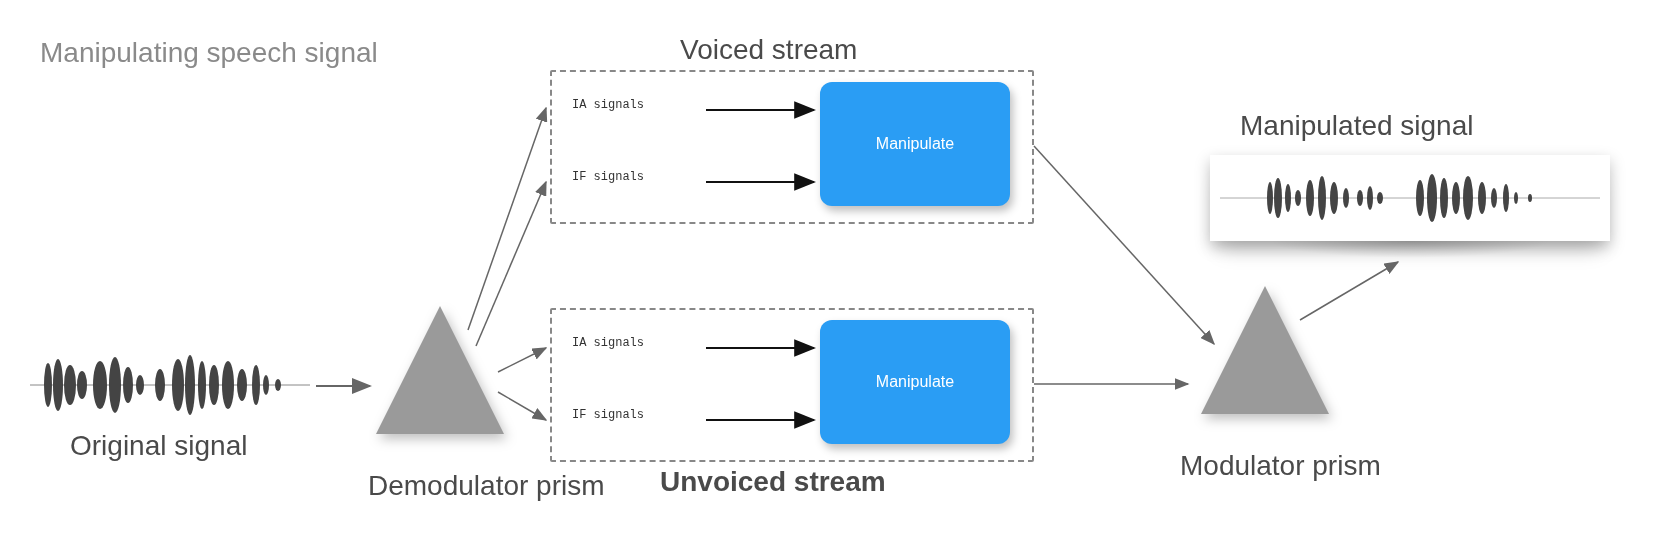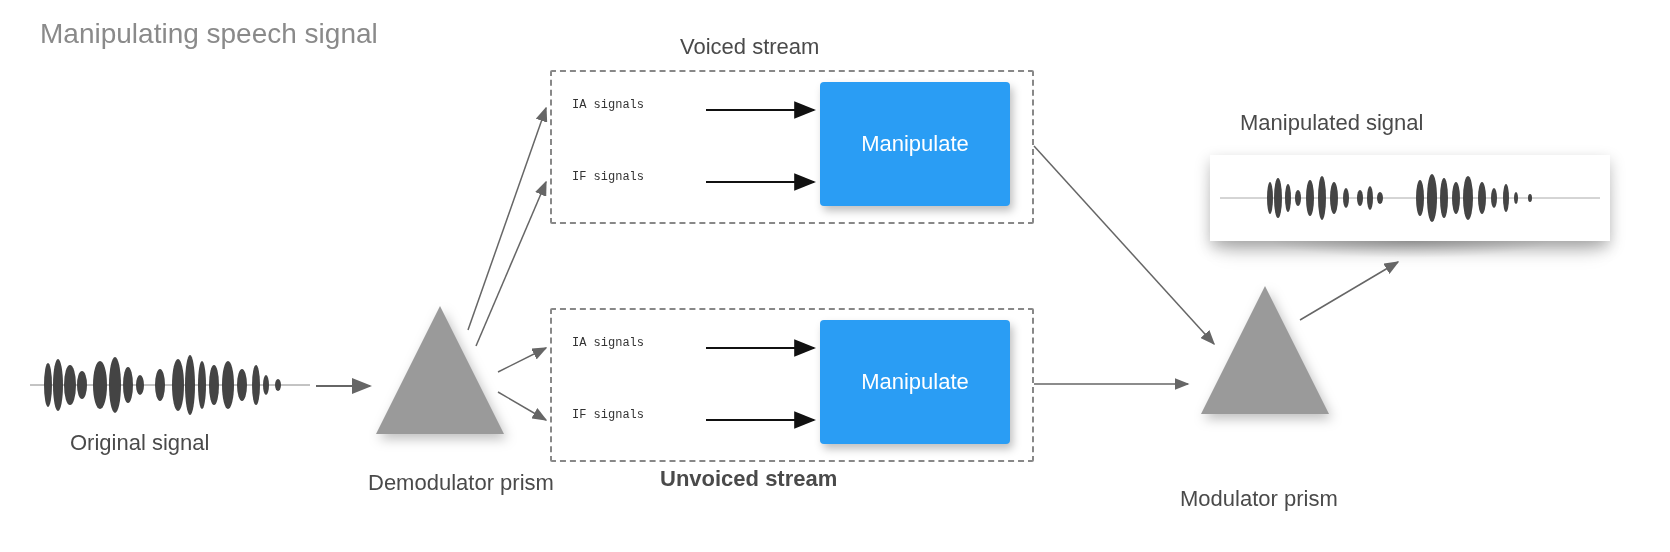--- a/index.html
+++ b/index.html
@@ -9,41 +9,42 @@
     height: 552px;
     background: #ffffff;
     font-family: "Comic Sans MS", "Chalkboard", "Bradley Hand", cursive, sans-serif;
     color: #555;
     position: relative;
   }
   .abs { position: absolute; }
   .title {
     font-size: 28px;
     color: #8a8a8a;
+    margin-top: 19px;
   }
   .label {
-    font-size: 22px;
+    font-size: 28px;
     color: #4a4a4a;
   }
   .small-label {
     font-size: 12px;
     font-family: "Courier New", monospace;
     color: #333;
   }
   .stream-box {
     border: 2px dashed #888;
     background: #fff;
     border-radius: 2px;
   }
   .manipulate-box {
     background: #2a9df4;
     color: #fff;
-    border-radius: 4px;
+    border-radius: 12px;
     font-family: "Helvetica Neue", Arial, sans-serif;
-    font-size: 22px;
+    font-size: 16px;
     display: flex;
     align-items: center;
     justify-content: center;
     box-shadow: 3px 5px 8px rgba(0,0,0,0.25);
   }
   .manip-card {
     background: #fff;
     box-shadow: 0 6px 14px rgba(0,0,0,0.25), 0 18px 20px -10px rgba(0,0,0,0.18);
   }
   .prism {
@@ -100,21 +101,21 @@
 <div class="abs label" style="left:660px; top:466px;font-weight:bold;">Unvoiced stream</div>
 <div class="abs small-label" style="left:572px; top:336px;">IA signals</div>
 <div class="abs small-label" style="left:572px; top:408px;">IF signals</div>
 <div class="abs manipulate-box" style="left:820px; top:320px; width:190px; height:124px;">Manipulate</div>
 
 <div class="abs prism" style="left:1195px; top:280px;">
   <svg width="140" height="140" viewBox="0 0 140 140">
     <polygon points="70,6 134,134 6,134" fill="#9a9a9a"></polygon>
   </svg>
 </div>
-<div class="abs label" style="left:1180px; top:450px;margin-top:36px;">Modulator prism</div>
+<div class="abs label" style="left:1180px; top:450px;">Modulator prism</div>
 
 <div class="abs label" style="left:1240px; top:110px;">Manipulated signal</div>
 <div class="abs manip-card" style="left:1210px; top:155px; width:400px; height:86px;">
   <svg width="400" height="86" viewBox="0 0 400 86">
     <line x1="10" y1="43" x2="390" y2="43" stroke="#aaa" stroke-width="1"></line>
     <g fill="#444">
       <ellipse cx="60" cy="43" rx="3" ry="16"></ellipse>
       <ellipse cx="68" cy="43" rx="4" ry="20"></ellipse>
       <ellipse cx="78" cy="43" rx="3" ry="14"></ellipse>
       <ellipse cx="88" cy="43" rx="3" ry="8"></ellipse>

